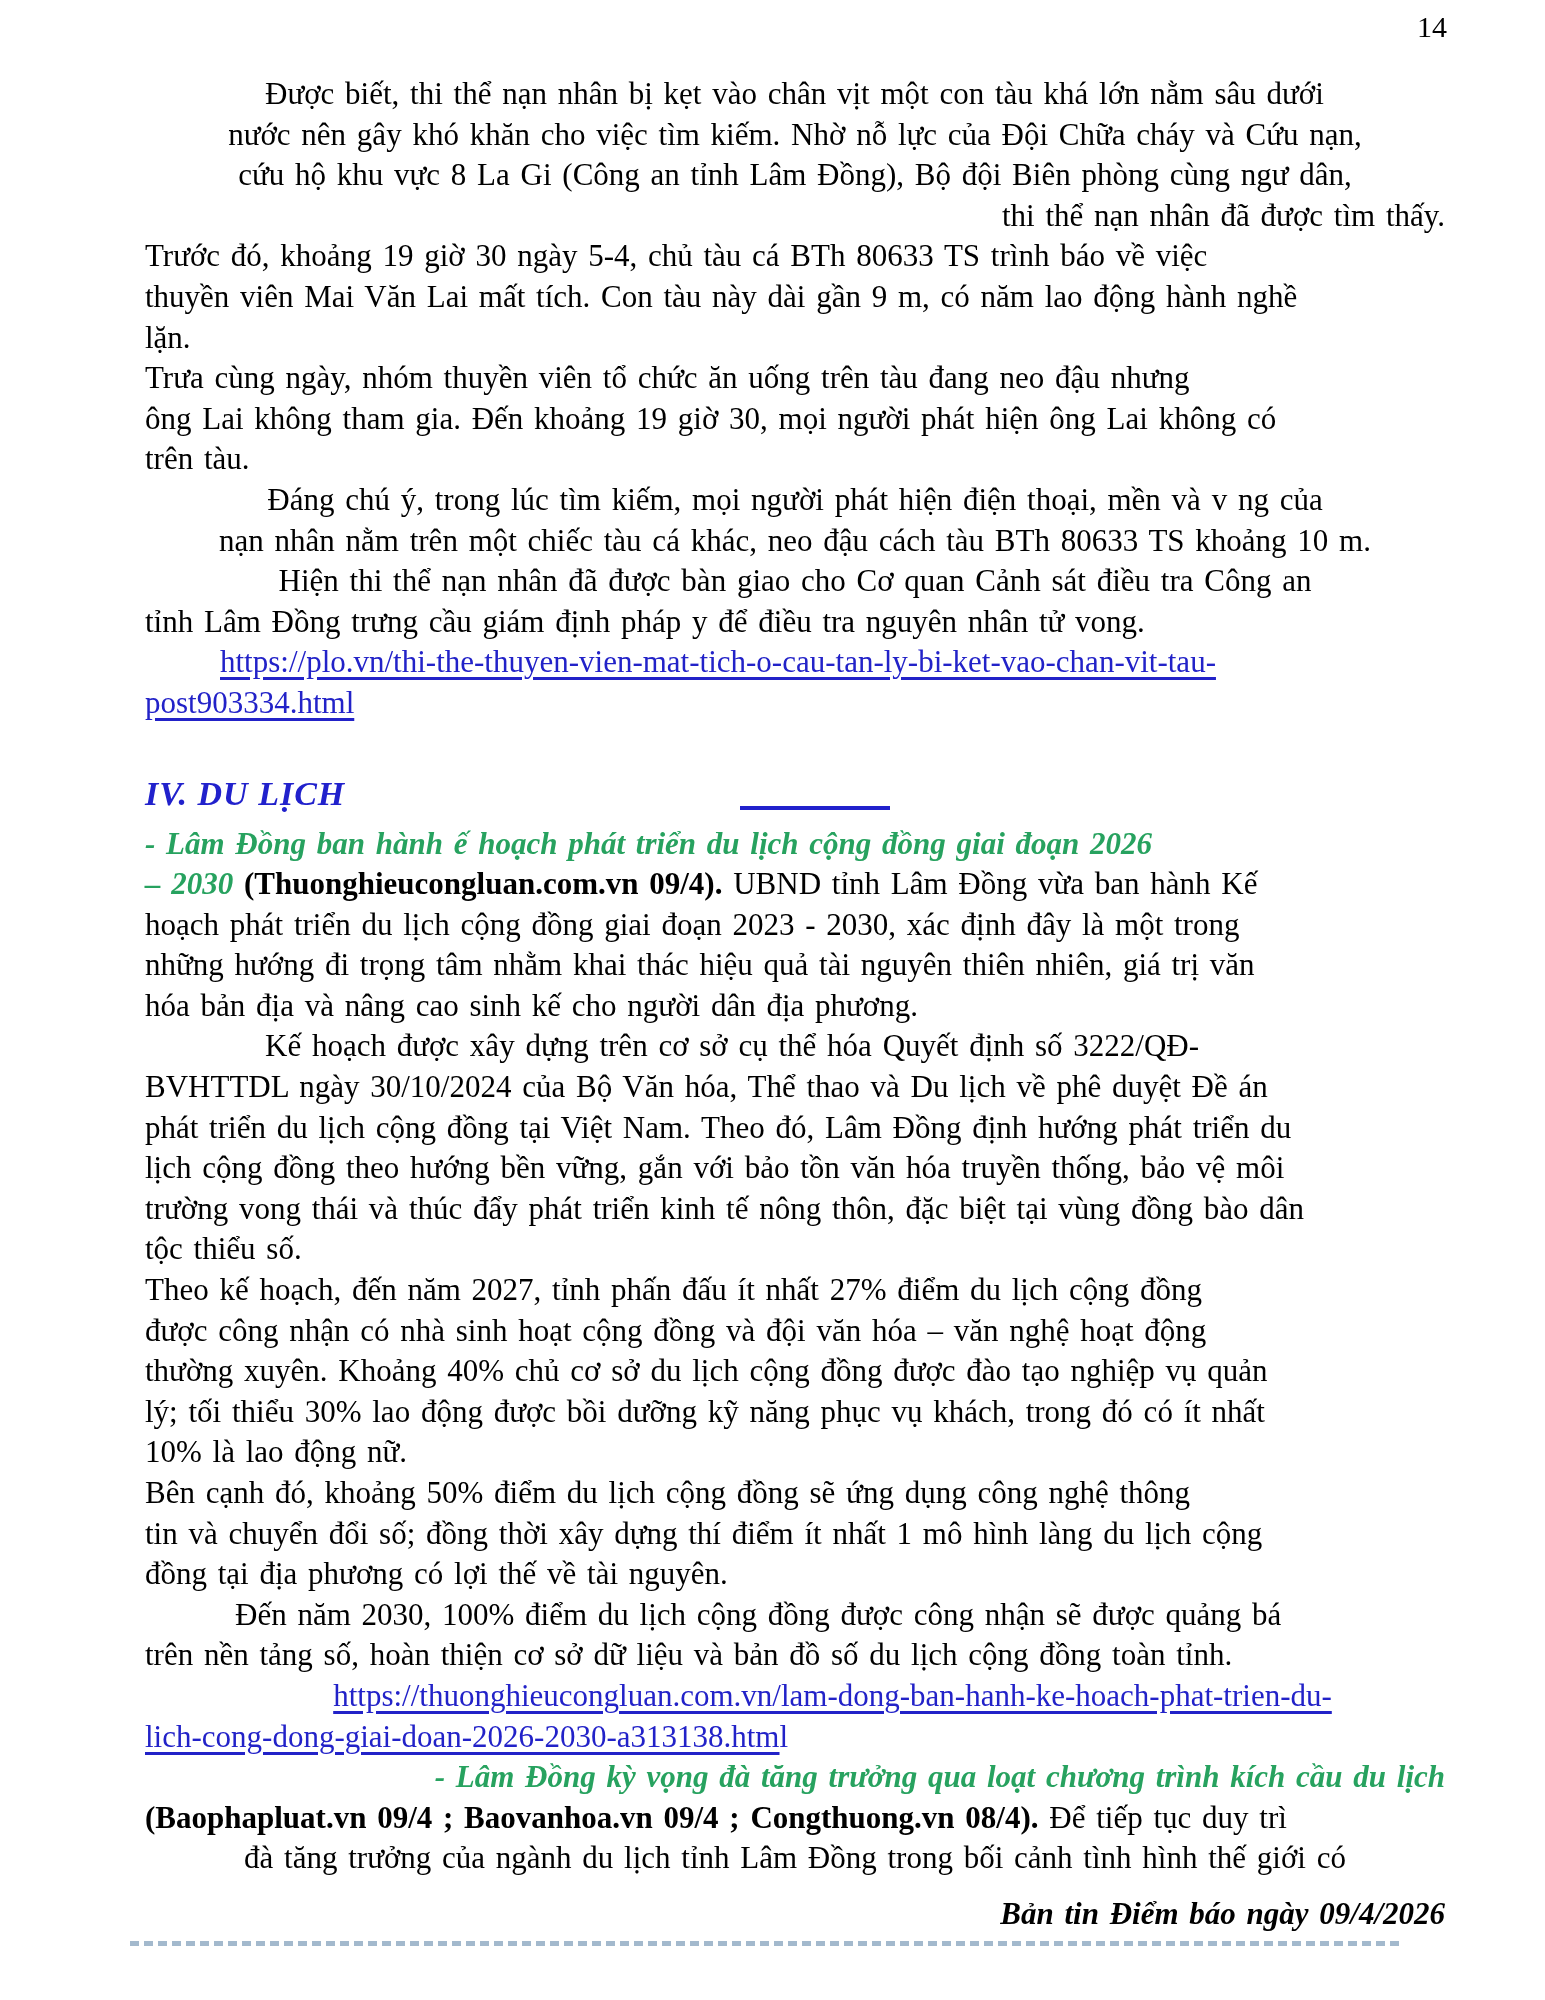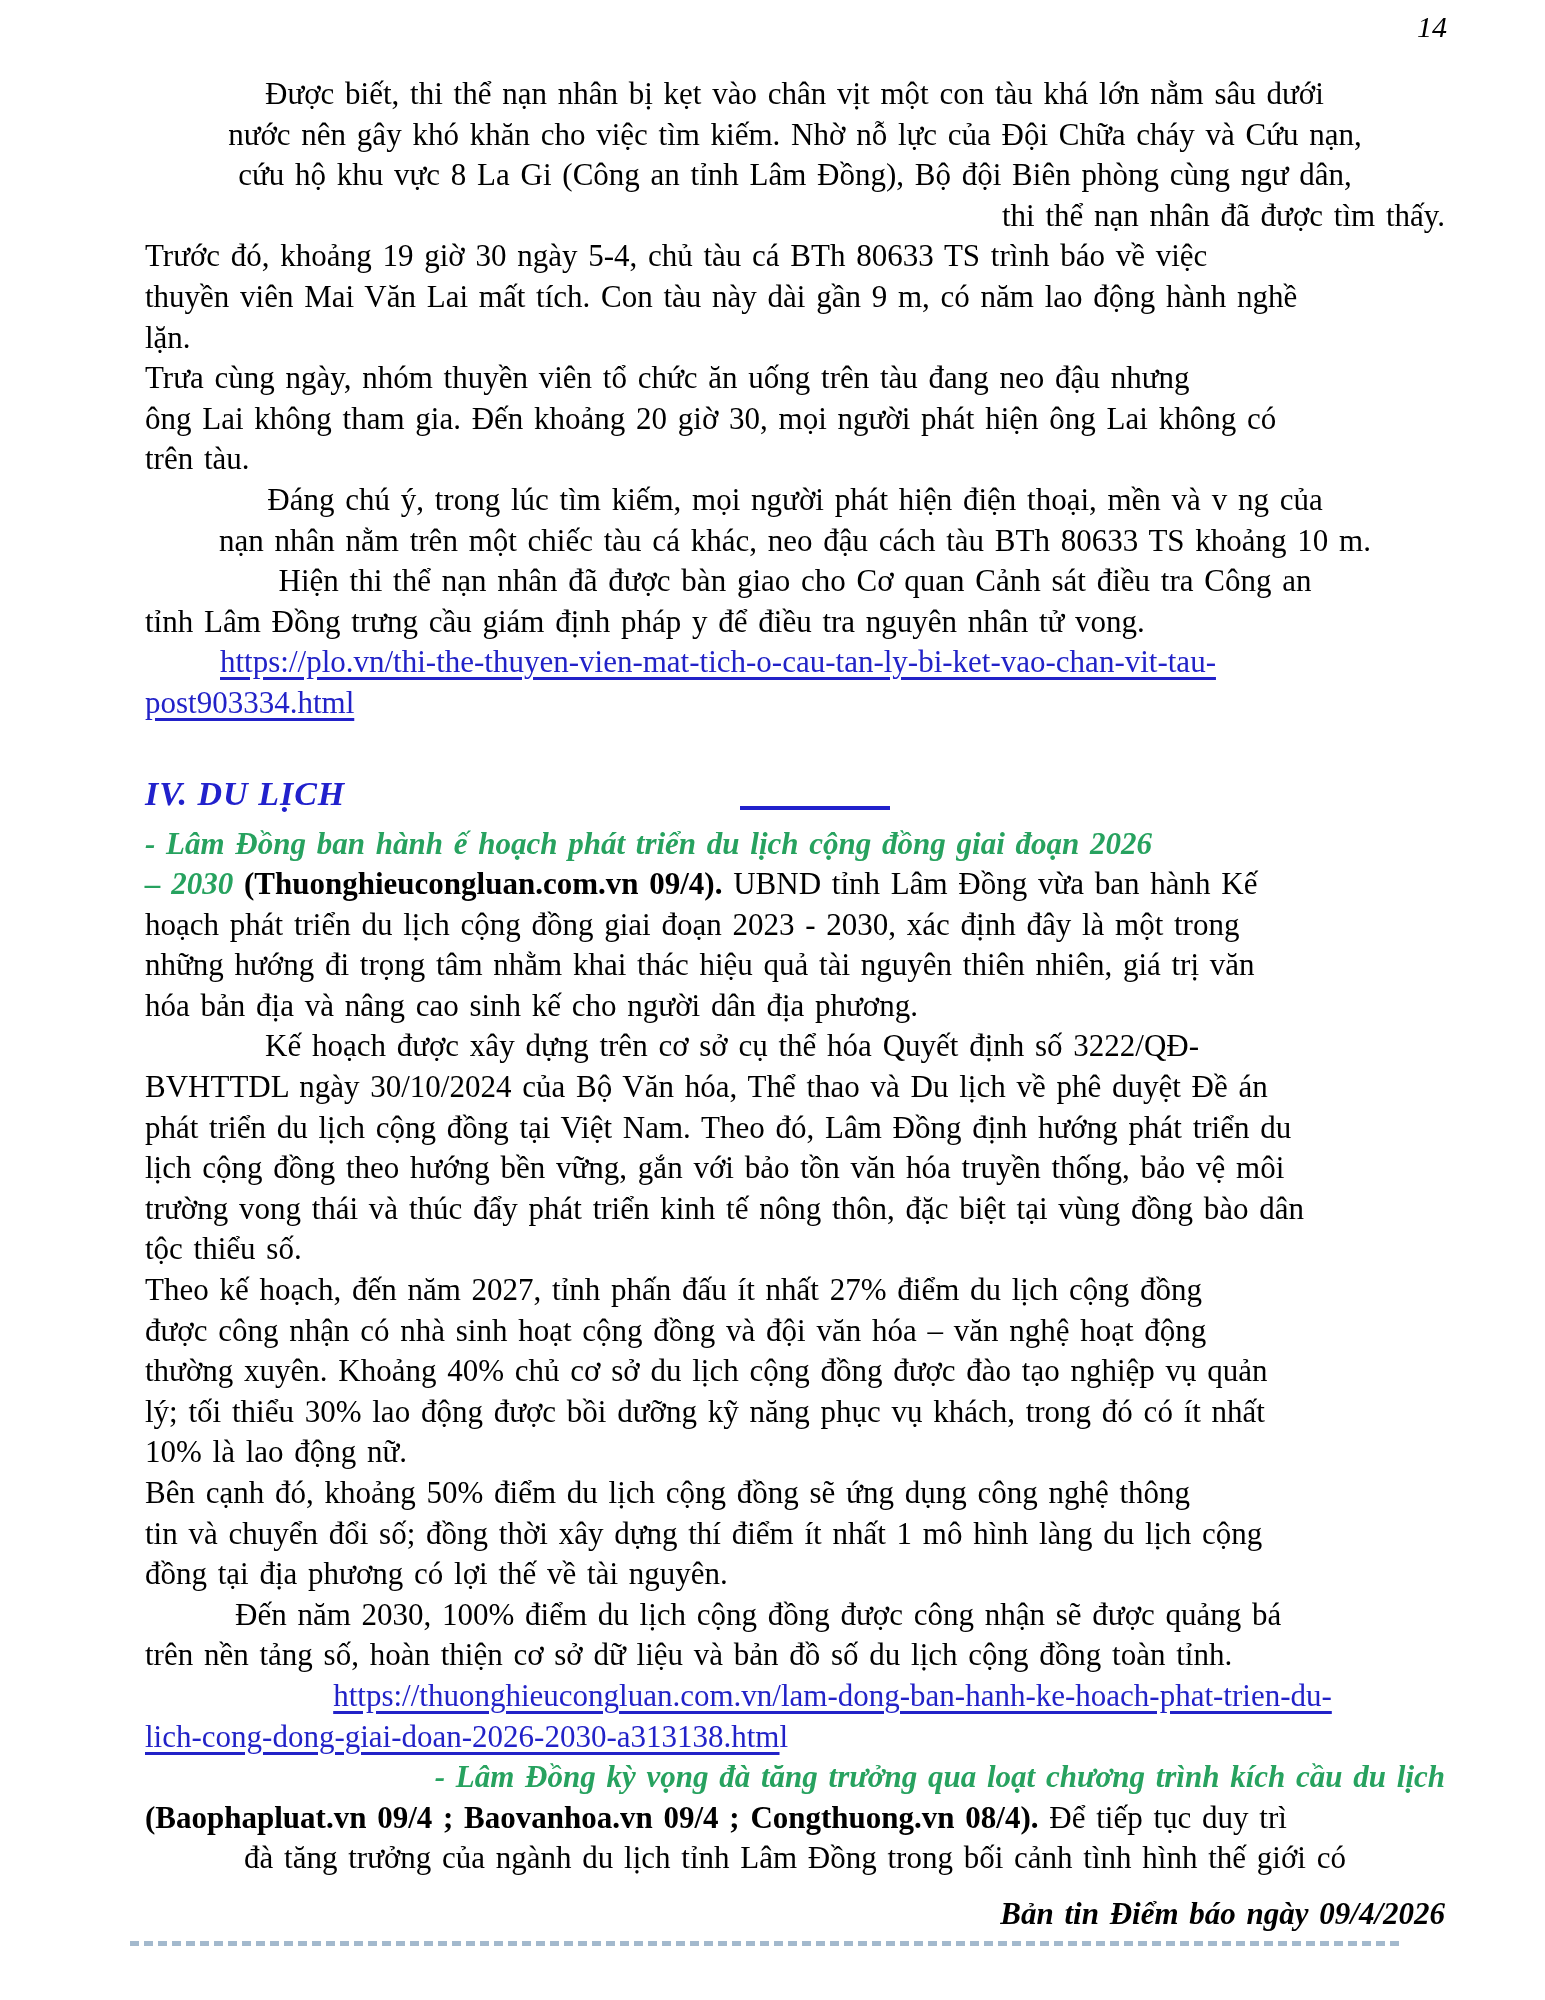--- a/index.html
+++ b/index.html
@@ -1,20 +1,20 @@
 <!DOCTYPE html>
 <html style="--link: #2222c8; --heading: #2121cc; --green: #27a25f; --divider: #a3b9cd;"><head>
 <meta charset="utf-8">
 <style>
   html,body{margin:0;padding:0;background:#ffffff;}
   .page{
     position:relative;width:1545px;height:2000px;background:#ffffff;
     font-family:"Liberation Serif","DejaVu Serif",serif;color:#000;overflow:hidden;
   }
-  .page-number{position:absolute;top:8px;right:98px;font-size:30px;line-height:38px;font-style:italic;}
+  .page-number{position:absolute;top:8px;right:98px;font-size:30px;line-height:38px;}
   .content{position:absolute;left:145px;top:74px;width:1300px;}
   .ln{font-size:31px;line-height:40.6px;height:40.6px;white-space:nowrap;word-spacing:3px;}
   .al{text-align:left}.ac{text-align:center}.ar{text-align:right}
   .g{color:var(--green,#27a25f);font-weight:bold;font-style:italic;}
   .bi{font-weight:bold;}
   .lnk{color:var(--link,#2222c8);text-decoration:underline;text-underline-offset:5px;cursor:pointer;}
   .ab{color:var(--link,#2222c8);text-decoration:none;}
   .heading-row{position:relative;margin-top:46px;height:48px;font-size:34px;line-height:48px;}
   .heading-text{color:var(--heading,#2121cc);font-weight:bold;font-style:italic;letter-spacing:1px;}
   .heading-rule{position:absolute;left:595px;bottom:8px;width:150px;height:4px;background:var(--heading,#2121cc);}
@@ -34,21 +34,21 @@
   <div class="content">
     <div>
         <div class="ln al" style="padding-left: 120px;"><span>Được biết, thi thể nạn nhân bị kẹt vào chân vịt một con tàu khá lớn nằm sâu dưới</span></div>
         <div class="ln ac"><span>nước nên gây khó khăn cho việc tìm kiếm. Nhờ nỗ lực của Đội Chữa cháy và Cứu nạn,</span></div>
         <div class="ln ac"><span>cứu hộ khu vực 8 La Gi (Công an tỉnh Lâm Đồng), Bộ đội Biên phòng cùng ngư dân,</span></div>
         <div class="ln ar"><span>thi thể nạn nhân đã được tìm thấy.</span></div>
         <div class="ln al"><span>Trước đó, khoảng 19 giờ 30 ngày 5-4, chủ tàu cá BTh 80633 TS trình báo về việc</span></div>
         <div class="ln al"><span>thuyền viên Mai Văn Lai mất tích. Con tàu này dài gần 9 m, có năm lao động hành nghề</span></div>
         <div class="ln al"><span>lặn.</span></div>
         <div class="ln al"><span>Trưa cùng ngày, nhóm thuyền viên tổ chức ăn uống trên tàu đang neo đậu nhưng</span></div>
-        <div class="ln al"><span>ông Lai không tham gia. Đến khoảng 20 giờ 30, mọi người phát hiện ông Lai không có</span></div>
+        <div class="ln al"><span>ông Lai không tham gia. Đến khoảng 19 giờ 30, mọi người phát hiện ông Lai không có</span></div>
         <div class="ln al"><span>trên tàu.</span></div>
         <div class="ln ac"><span>Đáng chú ý, trong lúc tìm kiếm, mọi người phát hiện điện thoại, mền và v ng của</span></div>
         <div class="ln ac"><span>nạn nhân nằm trên một chiếc tàu cá khác, neo đậu cách tàu BTh 80633 TS khoảng 10 m.</span></div>
         <div class="ln ac"><span>Hiện thi thể nạn nhân đã được bàn giao cho Cơ quan Cảnh sát điều tra Công an</span></div>
         <div class="ln al"><span>tỉnh Lâm Đồng trưng cầu giám định pháp y để điều tra nguyên nhân tử vong.</span></div>
         <div class="ln al" style="padding-left: 75px;"><a class="lnk">https://plo.vn/thi-the-thuyen-vien-mat-tich-o-cau-tan-ly-bi-ket-vao-chan-vit-tau-</a></div>
         <div class="ln al"><a class="lnk">post903334.html</a></div>
       </div>
 
     <div class="heading-row">

